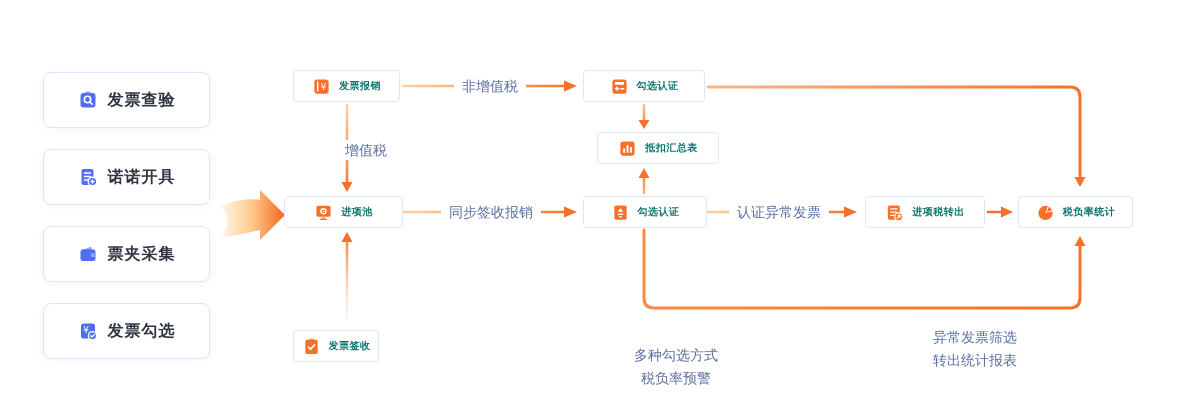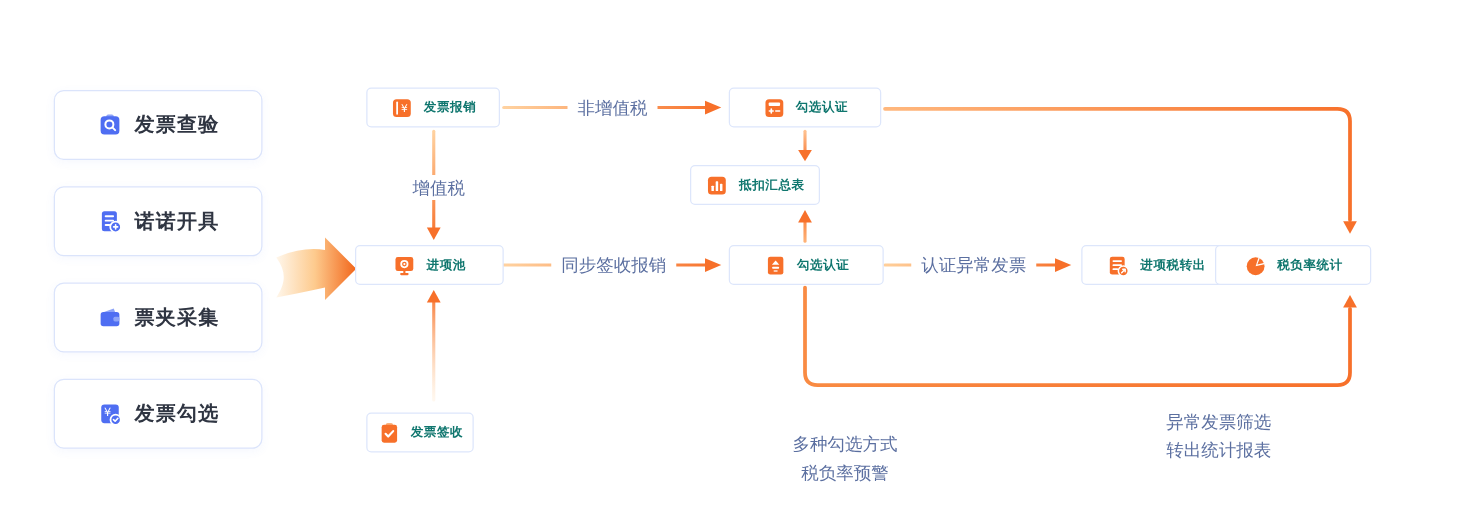--- a/index.html
+++ b/index.html
@@ -209,21 +209,21 @@
     <svg class="icon" width="19" height="19" viewBox="0 0 20 20">
       <rect x="2.5" y="2.5" width="15" height="15" rx="3" fill="#f7702a"></rect>
       <rect x="5.2" y="5.2" width="9.6" height="3" rx="0.8" fill="#ffffff"></rect>
       <line x1="7.4" y1="10.8" x2="7.4" y2="14" stroke="#ffffff" stroke-width="1.4" stroke-linecap="round"></line>
       <line x1="5.8" y1="12.4" x2="9" y2="12.4" stroke="#ffffff" stroke-width="1.4" stroke-linecap="round"></line>
       <line x1="11.2" y1="12.4" x2="14.4" y2="12.4" stroke="#ffffff" stroke-width="1.4" stroke-linecap="round"></line>
     </svg>
     <span class="nlabel">勾选认证</span>
   </div>
 
-  <div class="node" style="left:552px;top:132px;width:104px">
+  <div class="node" style="left:597px;top:132px;width:122px">
     <svg class="icon" width="19" height="19" viewBox="0 0 20 20">
       <rect x="2.5" y="2.5" width="15" height="15" rx="3" fill="#f7702a"></rect>
       <rect x="5.4" y="10" width="2.1" height="4.6" rx="0.6" fill="#ffffff"></rect>
       <rect x="9" y="6.4" width="2.1" height="8.2" rx="0.6" fill="#ffffff"></rect>
       <rect x="12.6" y="8.4" width="2.1" height="6.2" rx="0.6" fill="#ffffff"></rect>
     </svg>
     <span class="nlabel">抵扣汇总表</span>
   </div>
 
   <div class="node" style="left:583px;top:196px;width:124px">
@@ -242,31 +242,31 @@
       <line x1="6" y1="6.2" x2="12.5" y2="6.2" stroke="#ffffff" stroke-width="1.5" stroke-linecap="round"></line>
       <line x1="6" y1="9.6" x2="12.5" y2="9.6" stroke="#ffffff" stroke-width="1.5" stroke-linecap="round"></line>
       <line x1="6" y1="13" x2="9.3" y2="13" stroke="#ffffff" stroke-width="1.5" stroke-linecap="round"></line>
       <circle cx="14.4" cy="14.6" r="4.2" fill="#f7702a" stroke="#ffffff" stroke-width="1.3"></circle>
       <line x1="13" y1="16" x2="15.7" y2="13.3" stroke="#ffffff" stroke-width="1.3" stroke-linecap="round"></line>
       <polyline points="13.9,13.1 15.9,13.1 15.9,15.1" fill="none" stroke="#ffffff" stroke-width="1.3" stroke-linecap="round" stroke-linejoin="round"></polyline>
     </svg>
     <span class="nlabel">进项税转出</span>
   </div>
 
-  <div class="node" style="left:972px;top:196px;width:125px">
+  <div class="node" style="left:1018px;top:196px;width:115px">
     <svg class="icon" width="19" height="19" viewBox="0 0 20 20">
       <circle cx="10" cy="10.5" r="7.5" fill="#f7702a"></circle>
       <path d="M10,10.5 L12.4,3.4 A7.5,7.5 0 0 1 17.4,8.8 Z" fill="#ffffff"></path>
       <path d="M11.4,9.1 L13.4,3.9 A6.4,6.4 0 0 1 16.8,7.7 Z" fill="#f7702a"></path>
     </svg>
     <span class="nlabel">税负率统计</span>
   </div>
 
   <div class="edge-label" style="left:490px;top:86px">非增值税</div>
-  <div class="edge-label" style="left:351px;top:150px">增值税</div>
+  <div class="edge-label" style="left:366px;top:150px">增值税</div>
   <div class="edge-label" style="left:491px;top:212px">同步签收报销</div>
   <div class="edge-label" style="left:779px;top:212px">认证异常发票</div>
 
   <div class="annotation" style="left:676px;top:344px">
     <div>多种勾选方式</div>
     <div>税负率预警</div>
   </div>
   <div class="annotation" style="left:975px;top:326px">
     <div>异常发票筛选</div>
     <div>转出统计报表</div>

